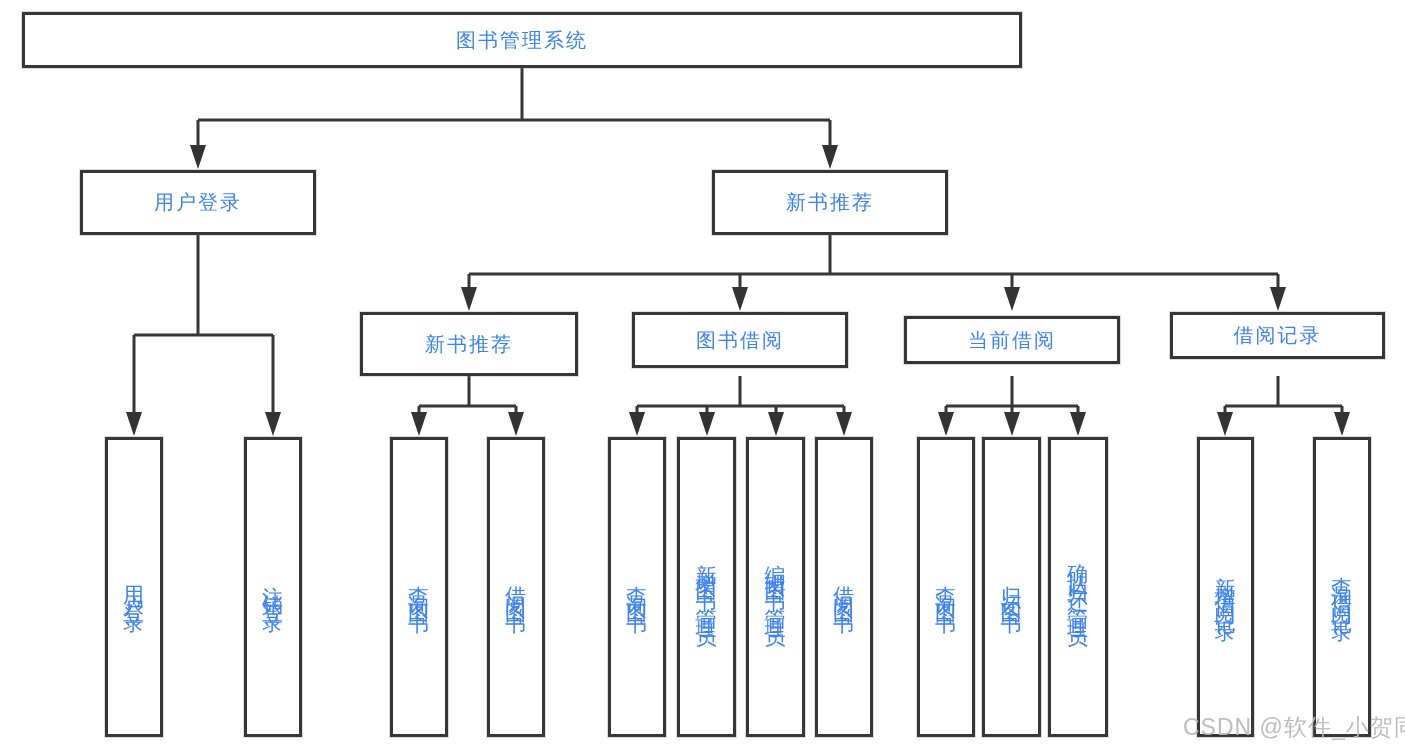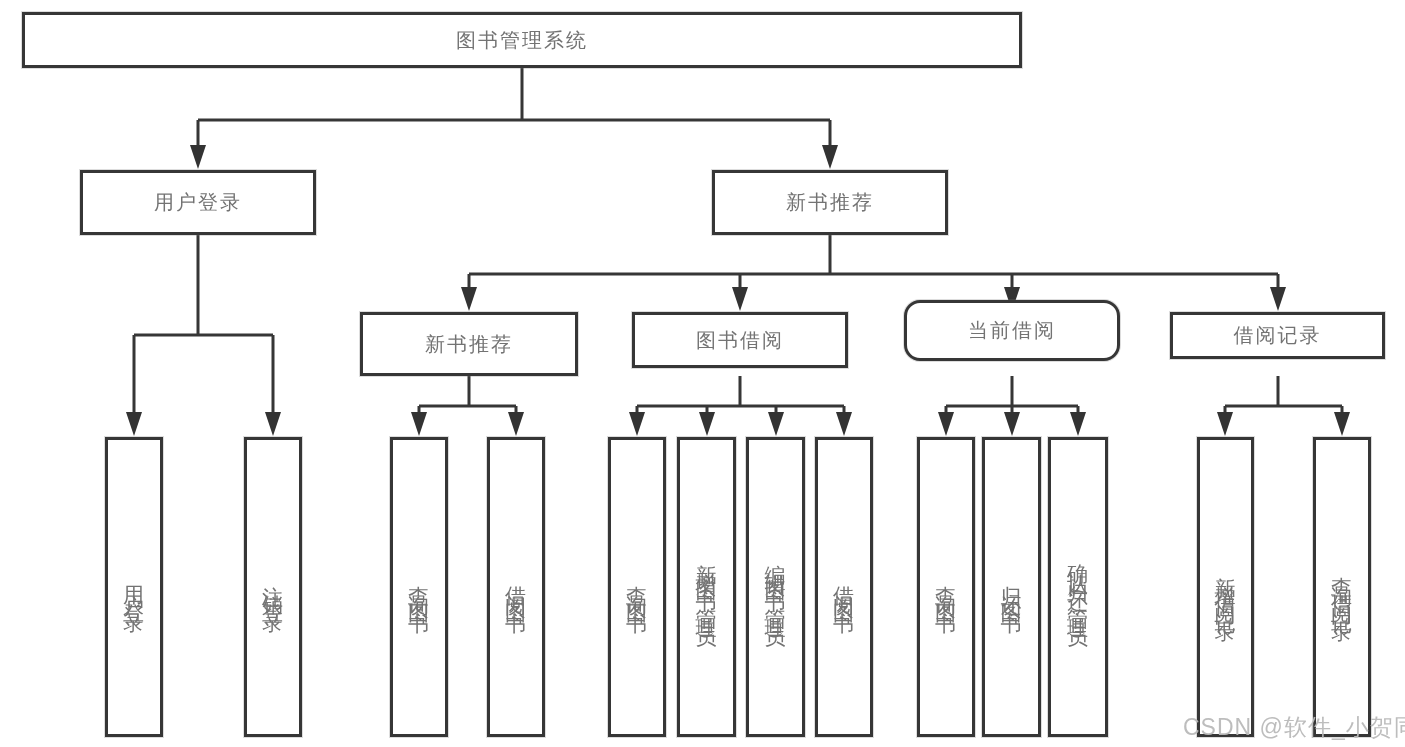--- a/index.html
+++ b/index.html
@@ -6,21 +6,21 @@
   .canvas {
     position:relative; width:1405px; height:747px; background:#ffffff;
     font-family:"Liberation Sans","DejaVu Sans",sans-serif;
     overflow:hidden;
   }
   .wires { position:absolute; left:0; top:0; width:1405px; height:747px; z-index:1; }
   .wires path { stroke:#363636; stroke-width:3; fill:none; }
   .wires polygon { fill:#333333; stroke:none; }
   .box {
     position:absolute; box-sizing:border-box; background:#ffffff;
-    border:3px solid #363636; color:#737373; z-index:2;
+    border:3px solid #363636; color:#3b82f6; z-index:2;
     display:flex; align-items:center; justify-content:center;
     box-shadow:0 0 0 1px rgba(120,120,120,.25);
   }
   .h { font-size:20px; letter-spacing:2px; white-space:nowrap; }
   .v { font-size:21px; }
   .v .vt { writing-mode:vertical-rl; text-orientation:mixed; letter-spacing:9px; line-height:1; }
   .watermark {
     position:absolute; left:1183px; top:712px; z-index:3;
     font-size:23px; color:rgba(185,185,185,.95); letter-spacing:1px; white-space:nowrap;
   }
@@ -76,21 +76,21 @@
   <div class="box h" style="left:712px; top:170px; width:236px; height:65px;">
     <span>新书推荐</span>
   </div>
 
   <div class="box h" style="left:360px; top:312px; width:218px; height:64px;text-align:right;">
     <span>新书推荐</span>
   </div>
   <div class="box h" style="left:632px; top:312px; width:216px; height:56px;">
     <span>图书借阅</span>
   </div>
-  <div class="box h" style="left:904px; top:300px; width:216px; height:61px;border-radius:16px;">
+  <div class="box h" style="left:904px; top:316px; width:216px; height:48px;">
     <span>当前借阅</span>
   </div>
   <div class="box h" style="left:1170px; top:312px; width:215px; height:47px;">
     <span>借阅记录</span>
   </div>
 
   <div class="box v" style="left:105px; top:437px; width:58px; height:300px;">
     <span class="vt">用户登录</span>
   </div>
   <div class="box v" style="left:244px; top:437px; width:58px; height:300px;">

